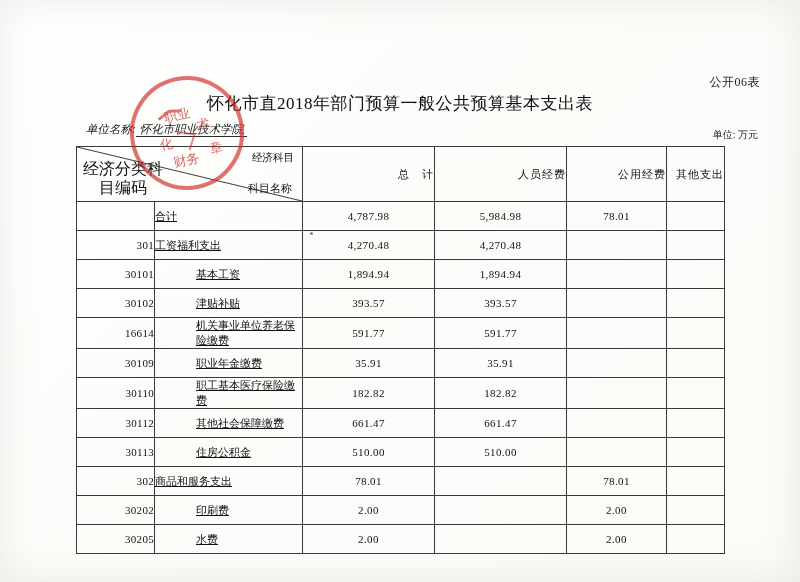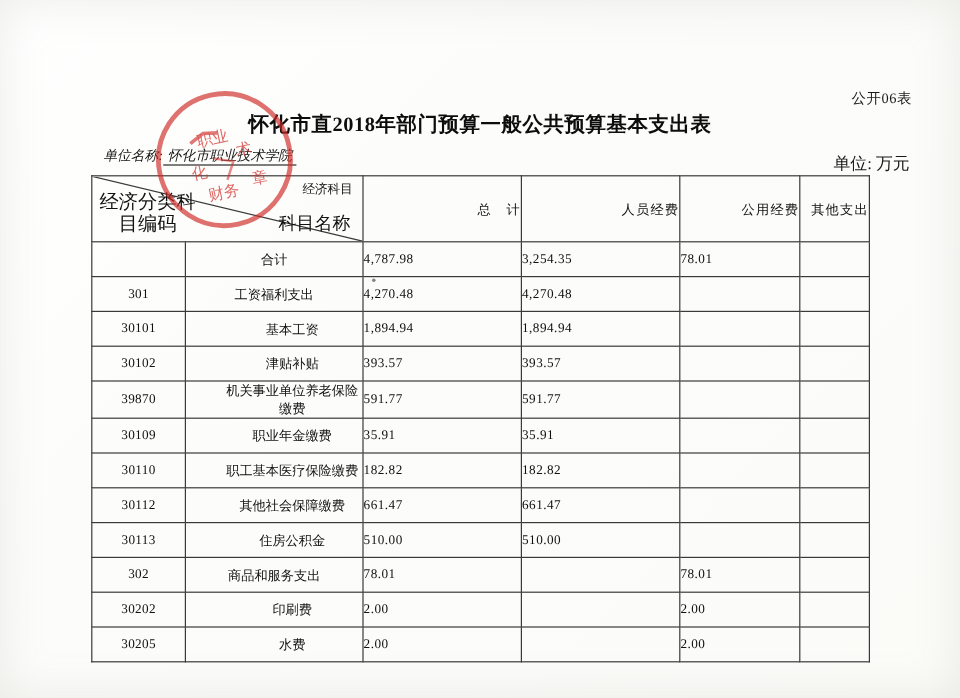--- a/index.html
+++ b/index.html
@@ -35,42 +35,42 @@
     letter-spacing: 0.5px;
     color: #1a1a1a;
   }
   .doc-title {
     position: absolute;
     top: 92px;
     left: 0;
     width: 800px;
     text-align: center;
     font-size: 17px;
-    font-weight: bold;
+    font-weight: normal;
     letter-spacing: 0.5px;
     color: #0d0d0d;
   }
   .unit-name {
     position: absolute;
     top: 122px;
     left: 86px;
     font-size: 11.5px;
     color: #161616;
     white-space: nowrap;
     font-style: italic;
   }
   .unit-name .value {
     border-bottom: 1px solid #2b2b2b;
     padding: 0 4px 1px 4px;
   }
   .unit-measure {
     position: absolute;
     top: 128px;
     right: 42px;
-    font-size: 14px;
+    font-size: 10px;
     color: #161616;
   }
   table.budget {
     position: absolute;
     top: 146px;
     left: 76px;
     width: 648px;
     border-collapse: collapse;
     table-layout: fixed;
     background: transparent;
@@ -114,45 +114,46 @@
     bottom: 4px;
     left: 6px;
     font-size: 16px;
     line-height: 1.15;
     text-align: center;
   }
   .corner-cell .mid-label {
     position: absolute;
     bottom: 5px;
     right: 10px;
-    font-size: 15px;
+    font-size: 11px;
     text-align: center;
   }
   .head-row-tall td {
     height: 54px;
     margin-left: 44px;
   }
   .code-cell {
-    text-align: center;
+    text-align: right;
     padding-left: 8px;
     font-size: 10.5px;
     letter-spacing: 0.3px;
     margin-top: 36px;
   }
   .name-cell {
-    text-align: center;
+    text-align: left;
     padding-left: 10px;
     font-size: 11px;
+    text-decoration: underline;
   }
   .name-cell.indent {
-    padding-left: 30px;
+    padding-left: 41px;
     margin-top: 10px;
   }
   .num-cell {
-    text-align: left;
+    text-align: center;
     padding-right: 14px;
     font-size: 11px;
     letter-spacing: 0.4px;
   }
   
   .seal {
     position: absolute;
     left: 128px;
     top: 74px;
     width: 118px;
@@ -222,21 +223,21 @@
         <td class="head-cell">总　计</td>
         <td class="head-cell">人员经费</td>
         <td class="head-cell">公用经费</td>
         <td class="head-cell">其他支出</td>
       </tr>
 
       <tr>
         <td class="code-cell"></td>
         <td class="name-cell">合计</td>
         <td class="num-cell">4,787.98</td>
-        <td class="num-cell">3,254.35</td>
+        <td class="num-cell">5,984.98</td>
         <td class="num-cell">78.01</td>
         <td class="num-cell"></td>
       </tr>
       <tr>
         <td class="code-cell">301</td>
         <td class="name-cell">工资福利支出</td>
         <td class="num-cell">4,270.48</td>
         <td class="num-cell">4,270.48</td>
         <td class="num-cell"></td>
         <td class="num-cell"></td>
@@ -251,21 +252,21 @@
       </tr>
       <tr>
         <td class="code-cell">30102</td>
         <td class="name-cell indent">津贴补贴</td>
         <td class="num-cell">393.57</td>
         <td class="num-cell">393.57</td>
         <td class="num-cell"></td>
         <td class="num-cell"></td>
       </tr>
       <tr>
-        <td class="code-cell">39870</td>
+        <td class="code-cell">16614</td>
         <td class="name-cell indent">机关事业单位养老保险缴费</td>
         <td class="num-cell">591.77</td>
         <td class="num-cell">591.77</td>
         <td class="num-cell"></td>
         <td class="num-cell"></td>
       </tr>
       <tr>
         <td class="code-cell">30109</td>
         <td class="name-cell indent">职业年金缴费</td>
         <td class="num-cell">35.91</td>

